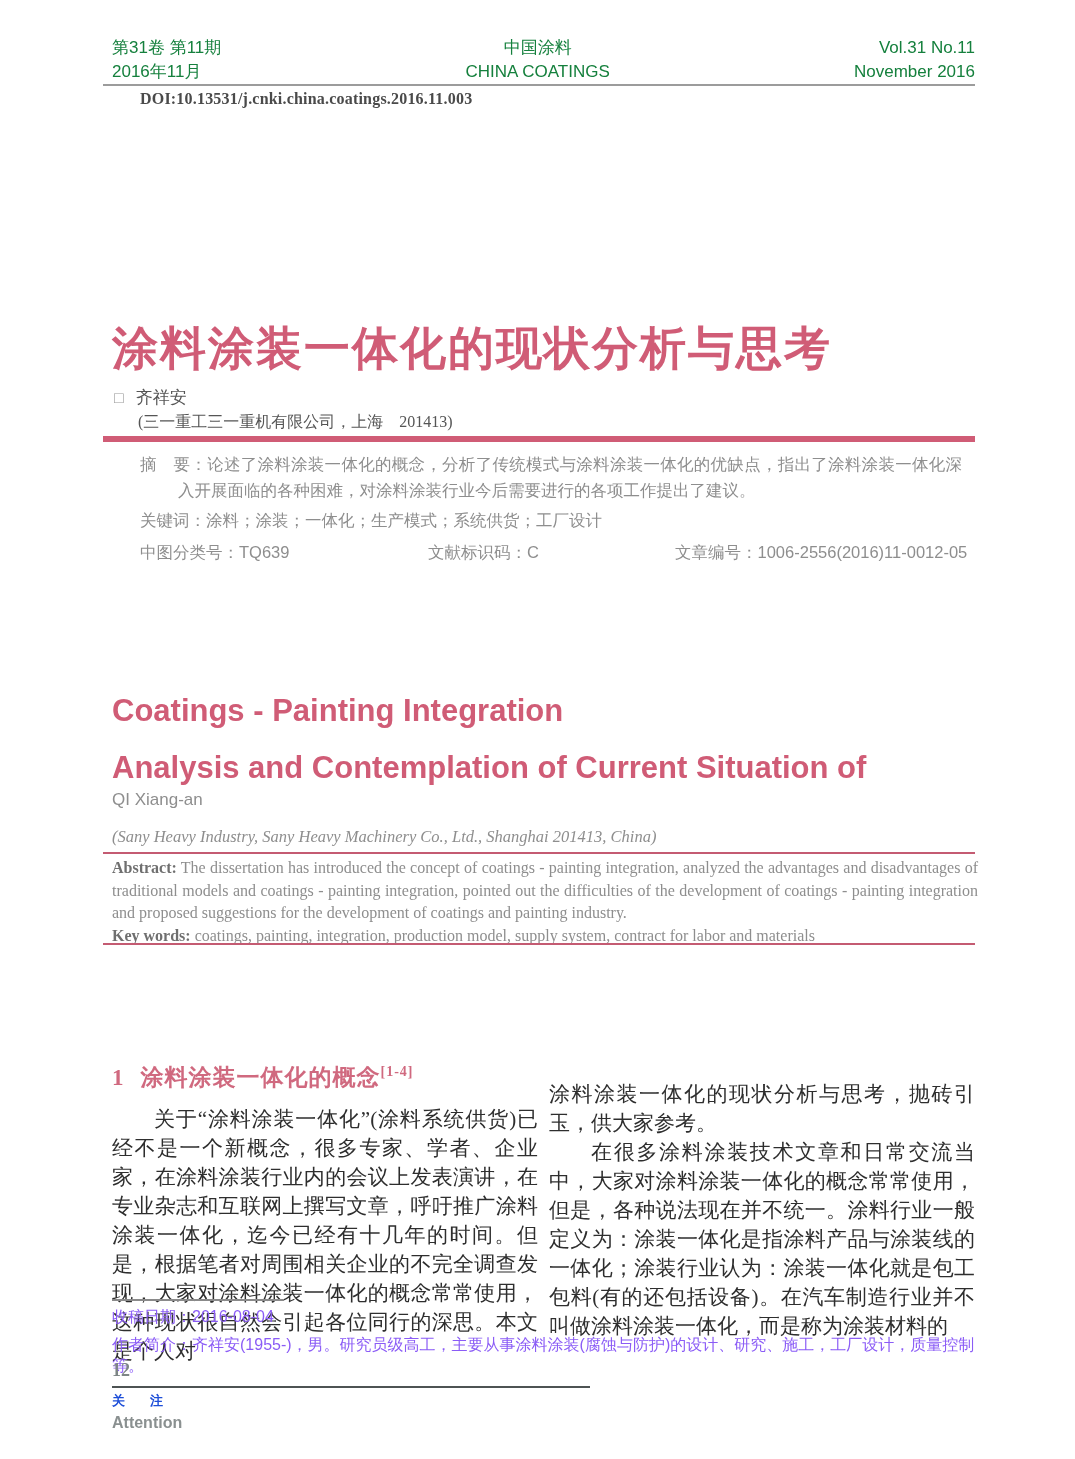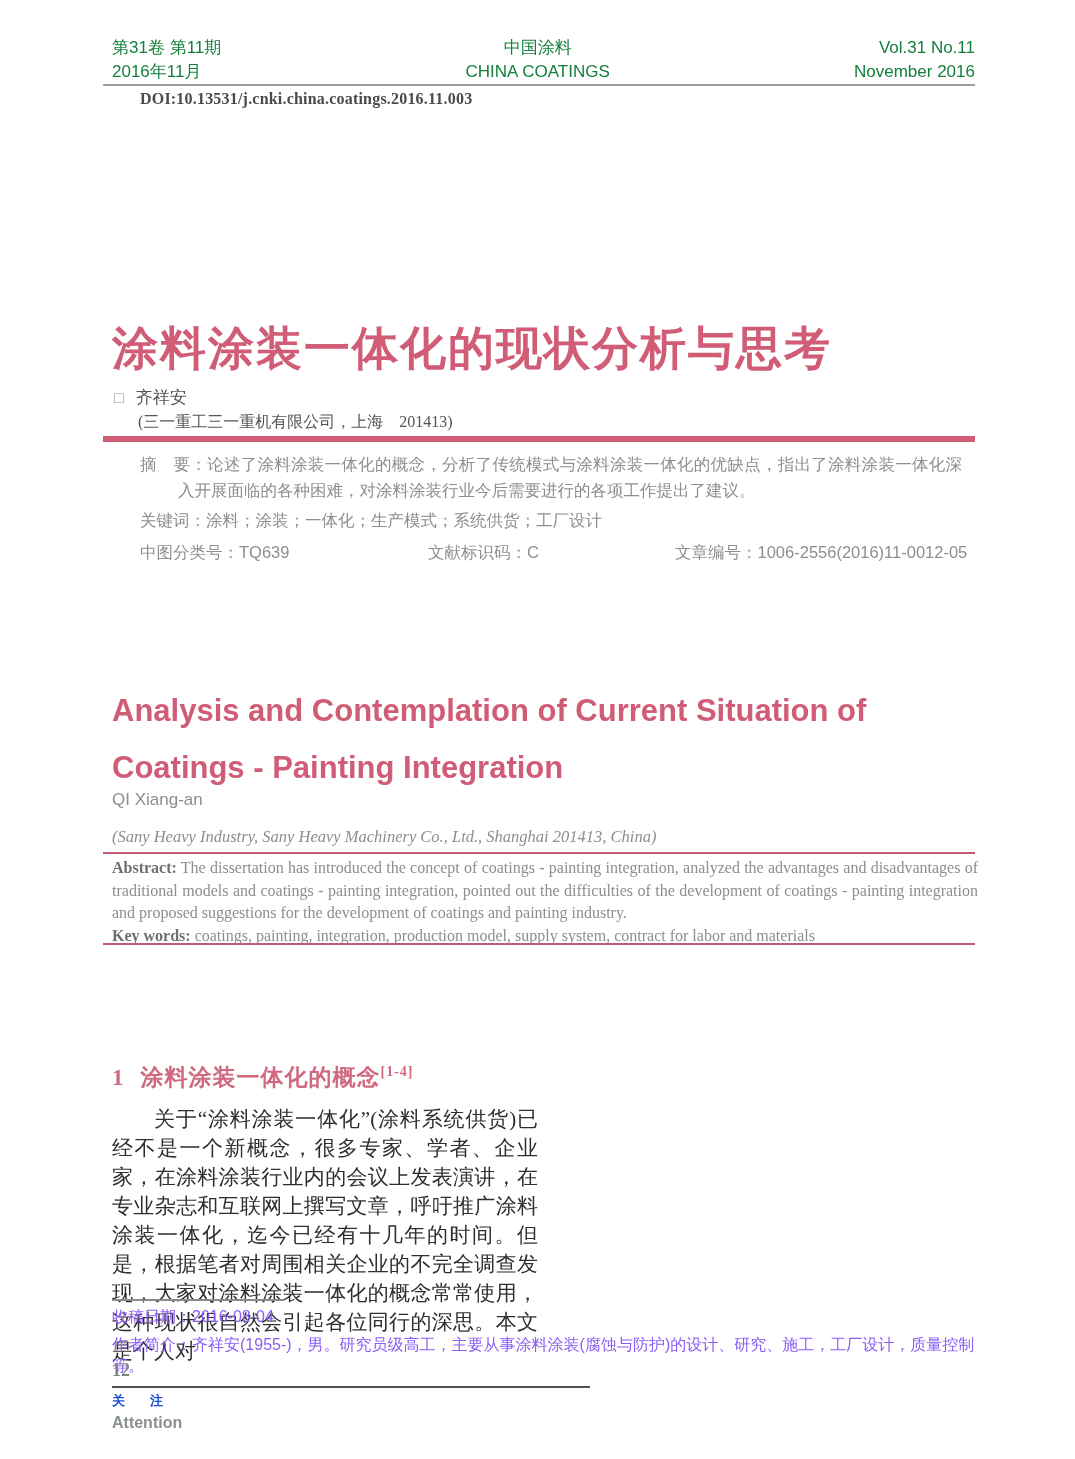--- a/index.html
+++ b/index.html
@@ -111,38 +111,42 @@
   <p class="hang"><span>摘　要：</span><span>论述了涂料涂装一体化的概念，分析了传统模式与涂料涂装一体化的优缺点，指出了涂料涂装一体化深入开展面临的各种困难，对涂料涂装行业今后需要进行的各项工作提出了建议。</span></p>
   <p class="kw-line"><span>关键词：</span><span>涂料；涂装；一体化；生产模式；系统供货；工厂设计</span></p>
   <div class="clc-row">
     <span class="clc-1">中图分类号：TQ639</span>
     <span class="clc-2">文献标识码：C</span>
     <span class="clc-3">文章编号：1006-2556(2016)11-0012-05</span>
   </div>
 </div>
 
 <h2 class="abs title-en">
+  <div>Coatings - Painting Integration</div>
   <div>Analysis and Contemplation of Current Situation of</div>
-  <div>Coatings - Painting Integration</div>
 </h2>
 <div class="abs author-en">QI Xiang-an</div>
 <div class="abs affiliation-en">(Sany Heavy Industry, Sany Heavy Machinery Co., Ltd., Shanghai 201413, China)</div>
 
 <div class="abs rule-pink rule-top"></div>
 <div class="abs abstract-en">
   <p><b>Abstract:</b><span> The dissertation has introduced the concept of coatings - painting integration, analyzed the advantages and disadvantages of traditional models and coatings - painting integration, pointed out the difficulties of the development of coatings - painting integration and proposed suggestions for the development of coatings and painting industry.</span></p>
   <p><b>Key words:</b><span> coatings, painting, integration, production model, supply system, contract for labor and materials</span></p>
 </div>
 <div class="abs rule-pink rule-bottom"></div>
 
 <div class="abs columns">
   <div class="col col-left">
     <h2><span class="sec-num">1</span><span>涂料涂装一体化的概念</span><sup>[1-4]</sup></h2>
     <p class="indent">关于“涂料涂装一体化”(涂料系统供货)已经不是一个新概念，很多专家、学者、企业家，在涂料涂装行业内的会议上发表演讲，在专业杂志和互联网上撰写文章，呼吁推广涂料涂装一体化，迄今已经有十几年的时间。但是，根据笔者对周围相关企业的不完全调查发现，大家对涂料涂装一体化的概念常常使用，这种现状很自然会引起各位同行的深思。本文是个人对</p>
   </div>
+  <div class="col col-right">
+    <p>涂料涂装一体化的现状分析与思考，抛砖引玉，供大家参考。</p>
+    <p class="indent">在很多涂料涂装技术文章和日常交流当中，大家对涂料涂装一体化的概念常常使用，但是，各种说法现在并不统一。涂料行业一般定义为：涂装一体化是指涂料产品与涂装线的一体化；涂装行业认为：涂装一体化就是包工包料(有的还包括设备)。在汽车制造行业并不叫做涂料涂装一体化，而是称为涂装材料的</p>
+  </div>
 </div>
 
 <div class="abs footnote-rule"></div>
 <div class="abs fn-line fn-received">收稿日期：2016-08-04</div>
 <div class="abs fn-line fn-bio">作者简介：齐祥安(1955-)，男。研究员级高工，主要从事涂料涂装(腐蚀与防护)的设计、研究、施工，工厂设计，质量控制等。</div>
 
 <div class="abs page-num">12</div>
 <div class="abs footer-rule"></div>
 <div class="abs footer-cn">关　注</div>
 <div class="abs footer-en">Attention</div>

